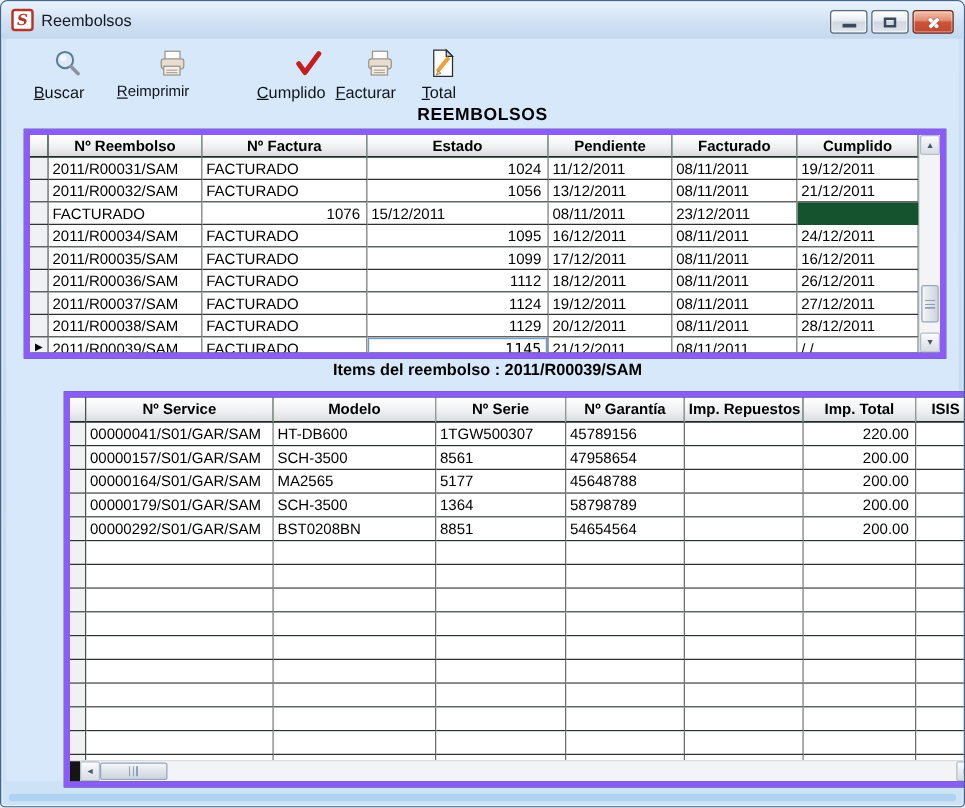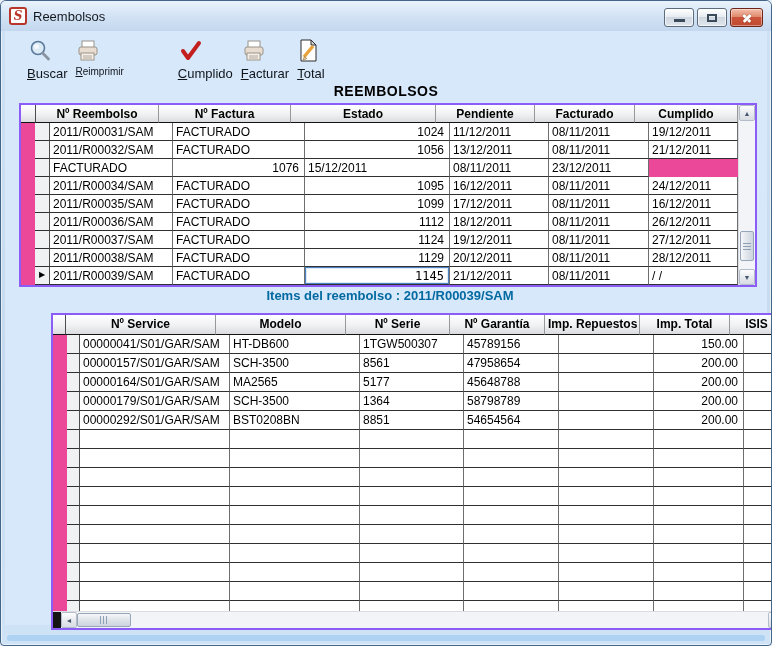--- a/index.html
+++ b/index.html
@@ -29,37 +29,37 @@
   .glyph-x{position:absolute;left:50%;top:50%;width:12px;height:12px;margin:-6px 0 0 -6px;}
   .glyph-x::before,.glyph-x::after{content:"";position:absolute;left:1px;top:5px;width:10px;height:2.5px;background:#fff;border-radius:1px;box-shadow:0 0 1px #7a2a18;}
   .glyph-x::before{transform:rotate(45deg);} .glyph-x::after{transform:rotate(-45deg);}
 
   
   .client{position:absolute;top:30px;left:4px;right:4px;bottom:20px;background:#d6e8fa;}
   .bottom-band{position:absolute;left:6px;right:6px;bottom:4px;height:6px;background:#aed2f2;border-radius:3px;}
 
   
   .toolbar{position:absolute;top:6px;left:18px;display:flex;align-items:flex-start;}
-  .tb-btn{display:flex;flex-direction:column;align-items:flex-start;justify-content:flex-end;min-width:48px;padding:0 4px;cursor:default;}
+  .tb-btn{display:flex;flex-direction:column;align-items:flex-end;justify-content:flex-end;min-width:48px;padding:0 4px;cursor:default;}
   .tb-icon{height:28px;display:flex;align-items:center;justify-content:center;}
   .tb-label{font-size:13px;color:#10151b;margin-top:1px;display:block;}
   .tb-label::first-letter{text-decoration:underline;}
-  .tb-btn.small .tb-label{font-size:10px;}
+  .tb-btn.small .tb-label{font-size:12px;margin-left:18px;}
   .tb-spacer{width:46px;}
 
   
   .main-title{position:absolute;top:52px;left:0;right:0;text-align:center;font-weight:bold;font-size:14px;color:#000;letter-spacing:.5px;}
-  .items-title{position:absolute;top:257px;left:8px;right:0;text-align:center;font-weight:bold;font-size:13px;color:#0369a1;}
-
-  
-  .dbgrid{position:absolute;background:#ec4899;border:2px solid #8b5cf6;display:flex;overflow:hidden;}
+  .items-title{position:absolute;top:257px;left:8px;right:0;text-align:center;font-weight:bold;font-size:13px;color:#000000;}
+
+  
+  .dbgrid{position:absolute;background:#14532d;border:5px solid #8b5cf6;display:flex;overflow:hidden;}
   .t1{left:14px;top:72px;width:738px;height:184px;}
   .t2{left:14px;top:282px;width:752px;height:317px;margin-left:32px;}
   .grid-main{flex:1;display:flex;flex-direction:column;overflow:hidden;}
-  .rows{flex:1;overflow:hidden;padding-left:14px;}
+  .rows{flex:1;overflow:hidden;}
   .grid-row{display:grid;}
   .t1 .grid-row{grid-template-columns:15px 123px 132px 145px 99px 100px 1fr;height:18px;}
   .t2 .grid-row{grid-template-columns:13px 150px 130px 104px 95px 95px 90px 1fr;height:19px;}
   .t1 .grid-row.header{height:18px;} .t2 .grid-row.header{height:20px;}
   .cell{border-right:1px solid #6e6e6e;border-bottom:1px solid #303030;background:#fff;
     font-size:12px;line-height:16px;padding:1px 3px 0 3px;white-space:nowrap;overflow:hidden;color:#000;}
   .header .cell{background:linear-gradient(#ffffff,#f0f1f3 55%,#dadcdf);font-weight:bold;text-align:center;
     border-right:1px solid #989898;border-bottom:1px solid #141414;}
   .cell.gutter{background:#eff1f2;border-right:1px solid #4d4d4d;padding:0;text-align:center;font-size:8px;line-height:16px;color:#000;}
   .header .cell.gutter{background:linear-gradient(#ffffff,#f0f1f3 55%,#dadcdf);}
@@ -298,21 +298,21 @@
             <div class="cell">ISIS</div>
           </div>
         <div class="rows" id="t2-rows">
             <div class="grid-row">
               <div class="cell gutter"></div>
               <div class="cell">00000041/S01/GAR/SAM</div>
               <div class="cell">HT-DB600</div>
               <div class="cell">1TGW500307</div>
               <div class="cell">45789156</div>
               <div class="cell num"></div>
-              <div class="cell num">150.00</div>
+              <div class="cell num">220.00</div>
               <div class="cell"></div>
             </div>
             <div class="grid-row">
               <div class="cell gutter"></div>
               <div class="cell">00000157/S01/GAR/SAM</div>
               <div class="cell">SCH-3500</div>
               <div class="cell">8561</div>
               <div class="cell">47958654</div>
               <div class="cell num"></div>
               <div class="cell num">200.00</div>

